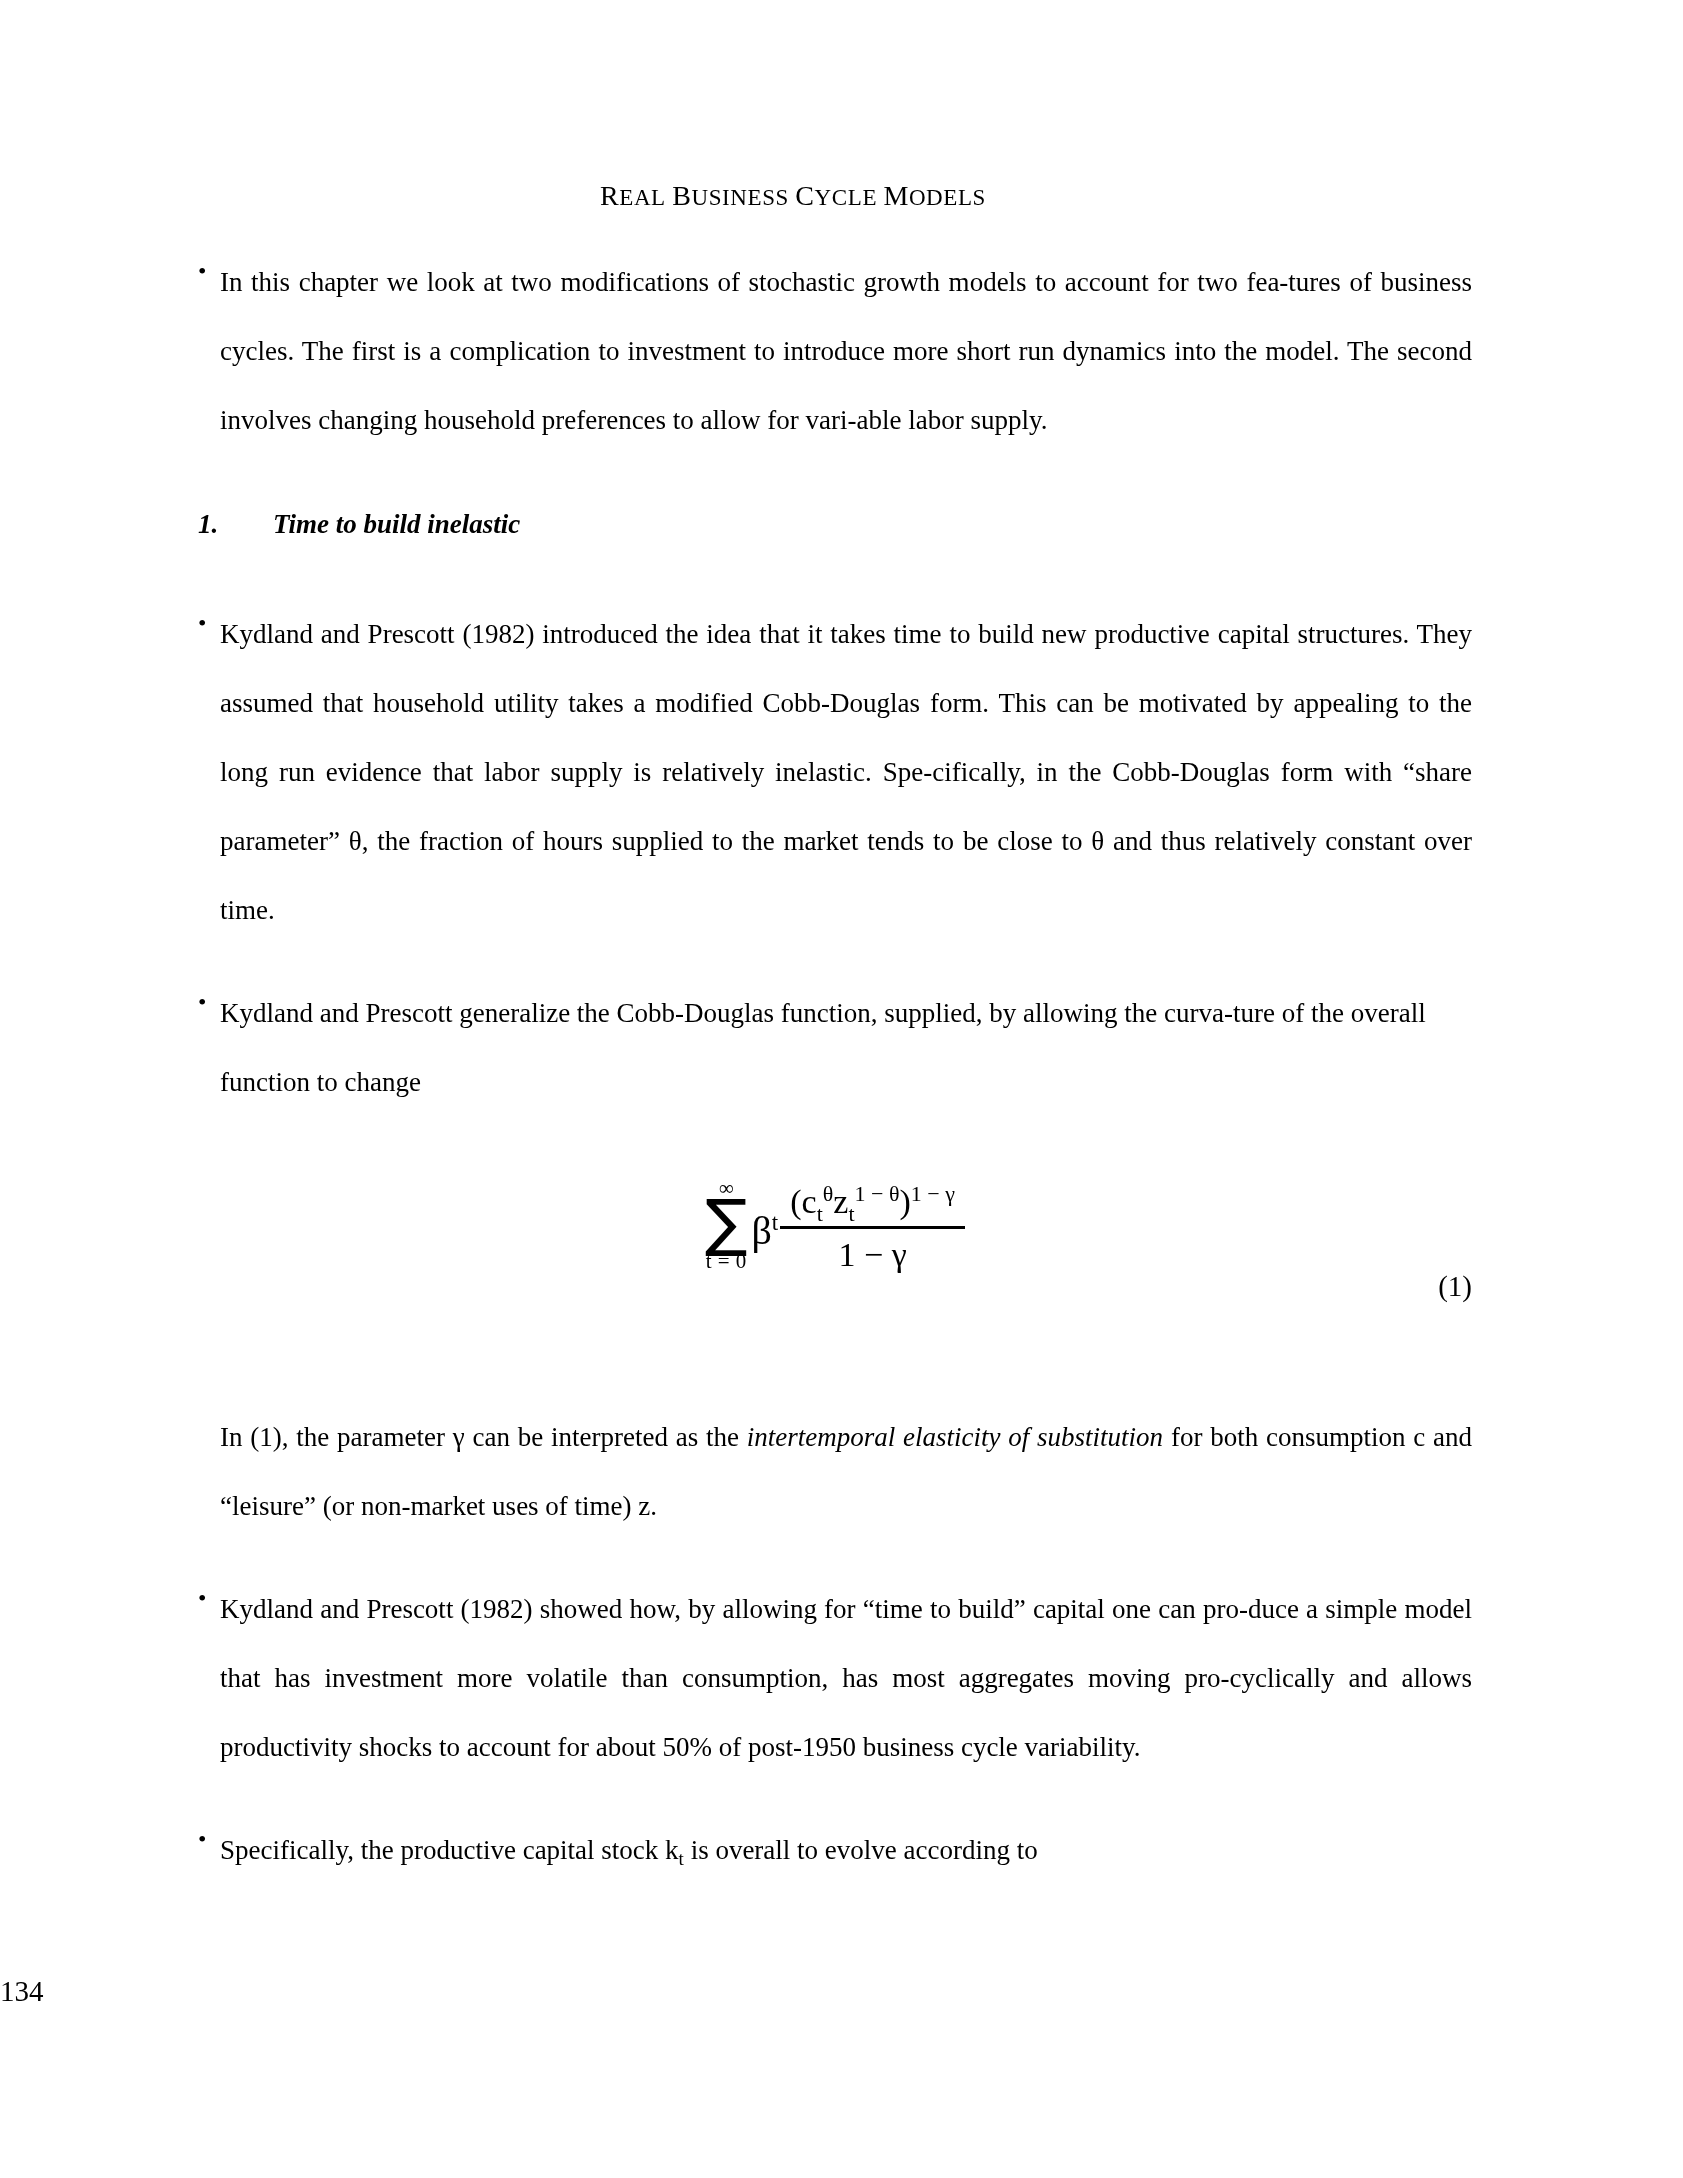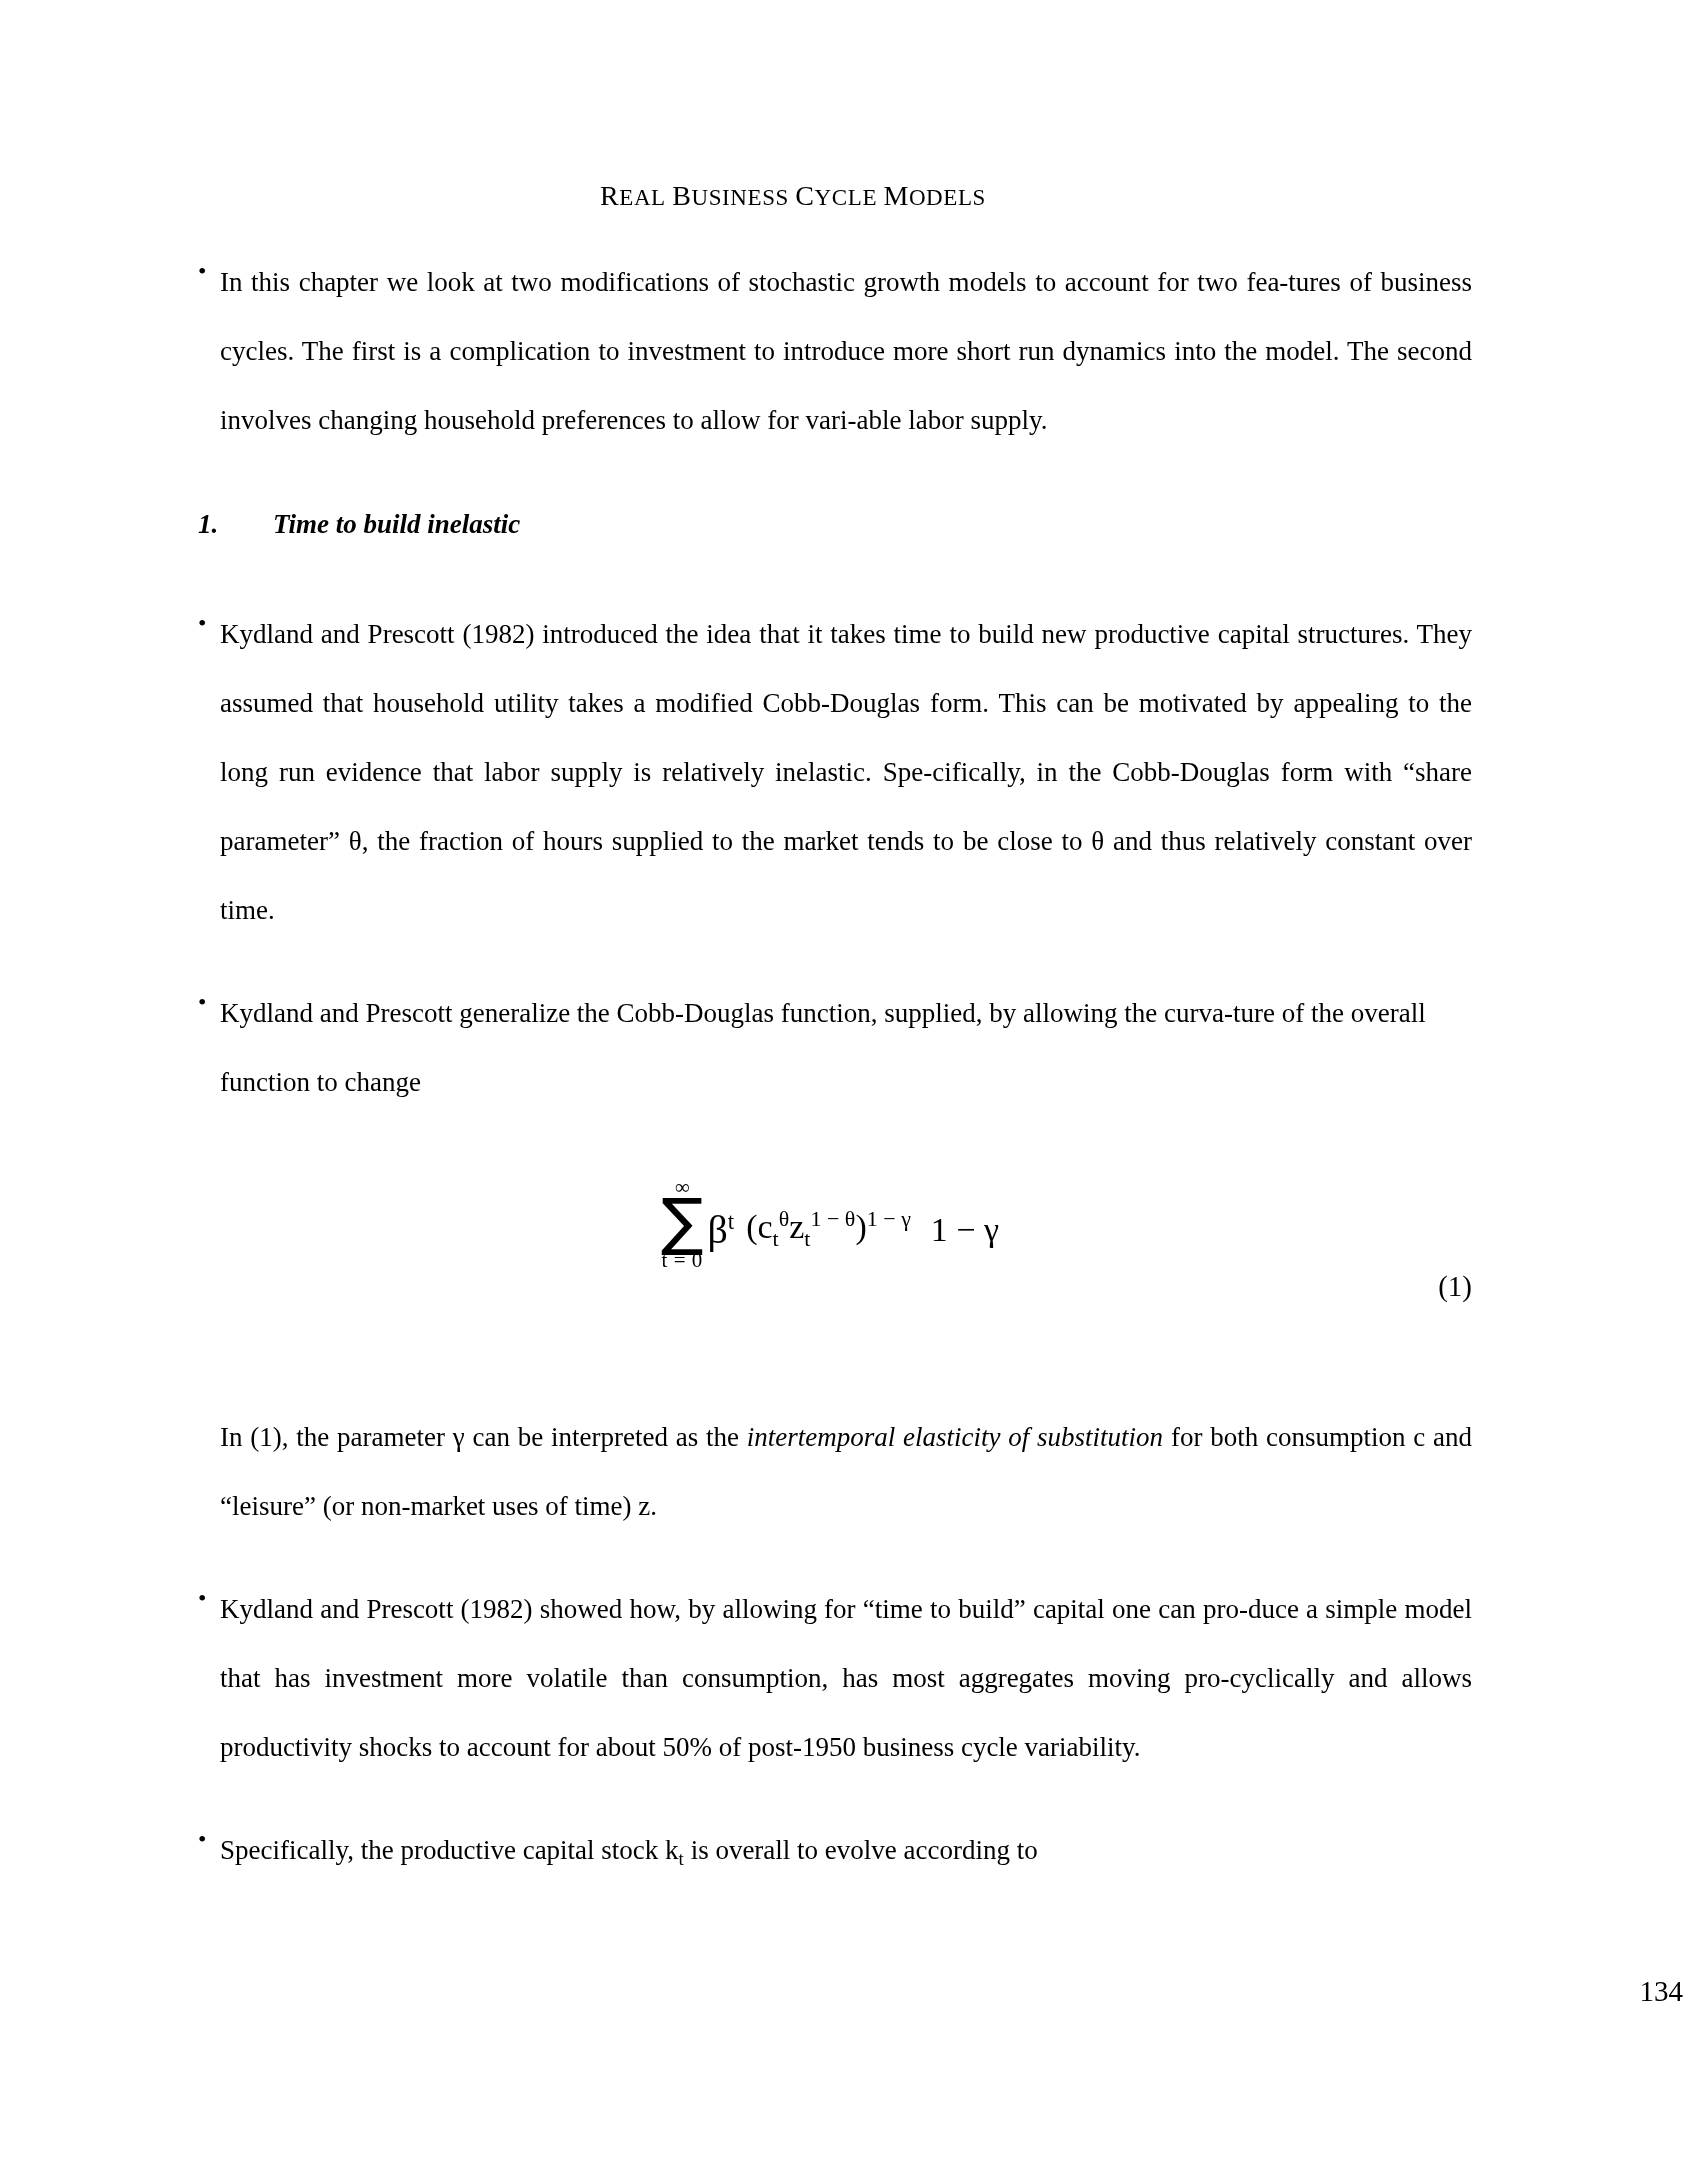--- a/index.html
+++ b/index.html
@@ -135,21 +135,21 @@
     position: relative;
     top: 6px;
   }
   .beta-term .sup {
     font-size: 23px;
     vertical-align: super;
     line-height: 0;
   }
   .frac {
     display: inline-flex;
-    flex-direction: row;
+    flex-direction: column;
     align-items: center;
     margin-left: 2px;
     position: relative;
     top: 4px;
   }
   .frac-num {
     font-size: 34px;
     line-height: 1.25;
     padding: 0 10px 2px 10px;
     white-space: nowrap;
@@ -189,21 +189,21 @@
     line-height: 0;
   }
   .ital { font-style: italic; }
 
   
   .folio {
     position: absolute;
     left: 0;
     top: 1975px;
     width: 1683px;
-    text-align: right;
+    text-align: left;
     font-size: 29px;
   }
 </style>
 </head>
 <body>
 
 <div class="page">
 
   <div class="running-head">
     <span class="smallcaps-big">R</span><span class="smallcaps-small">EAL</span><span class="smallcaps-small">&nbsp;</span><span class="smallcaps-big">B</span><span class="smallcaps-small">USINESS</span><span class="smallcaps-small">&nbsp;</span><span class="smallcaps-big">C</span><span class="smallcaps-small">YCLE</span><span class="smallcaps-small">&nbsp;</span><span class="smallcaps-big">M</span><span class="smallcaps-small">ODELS</span>

